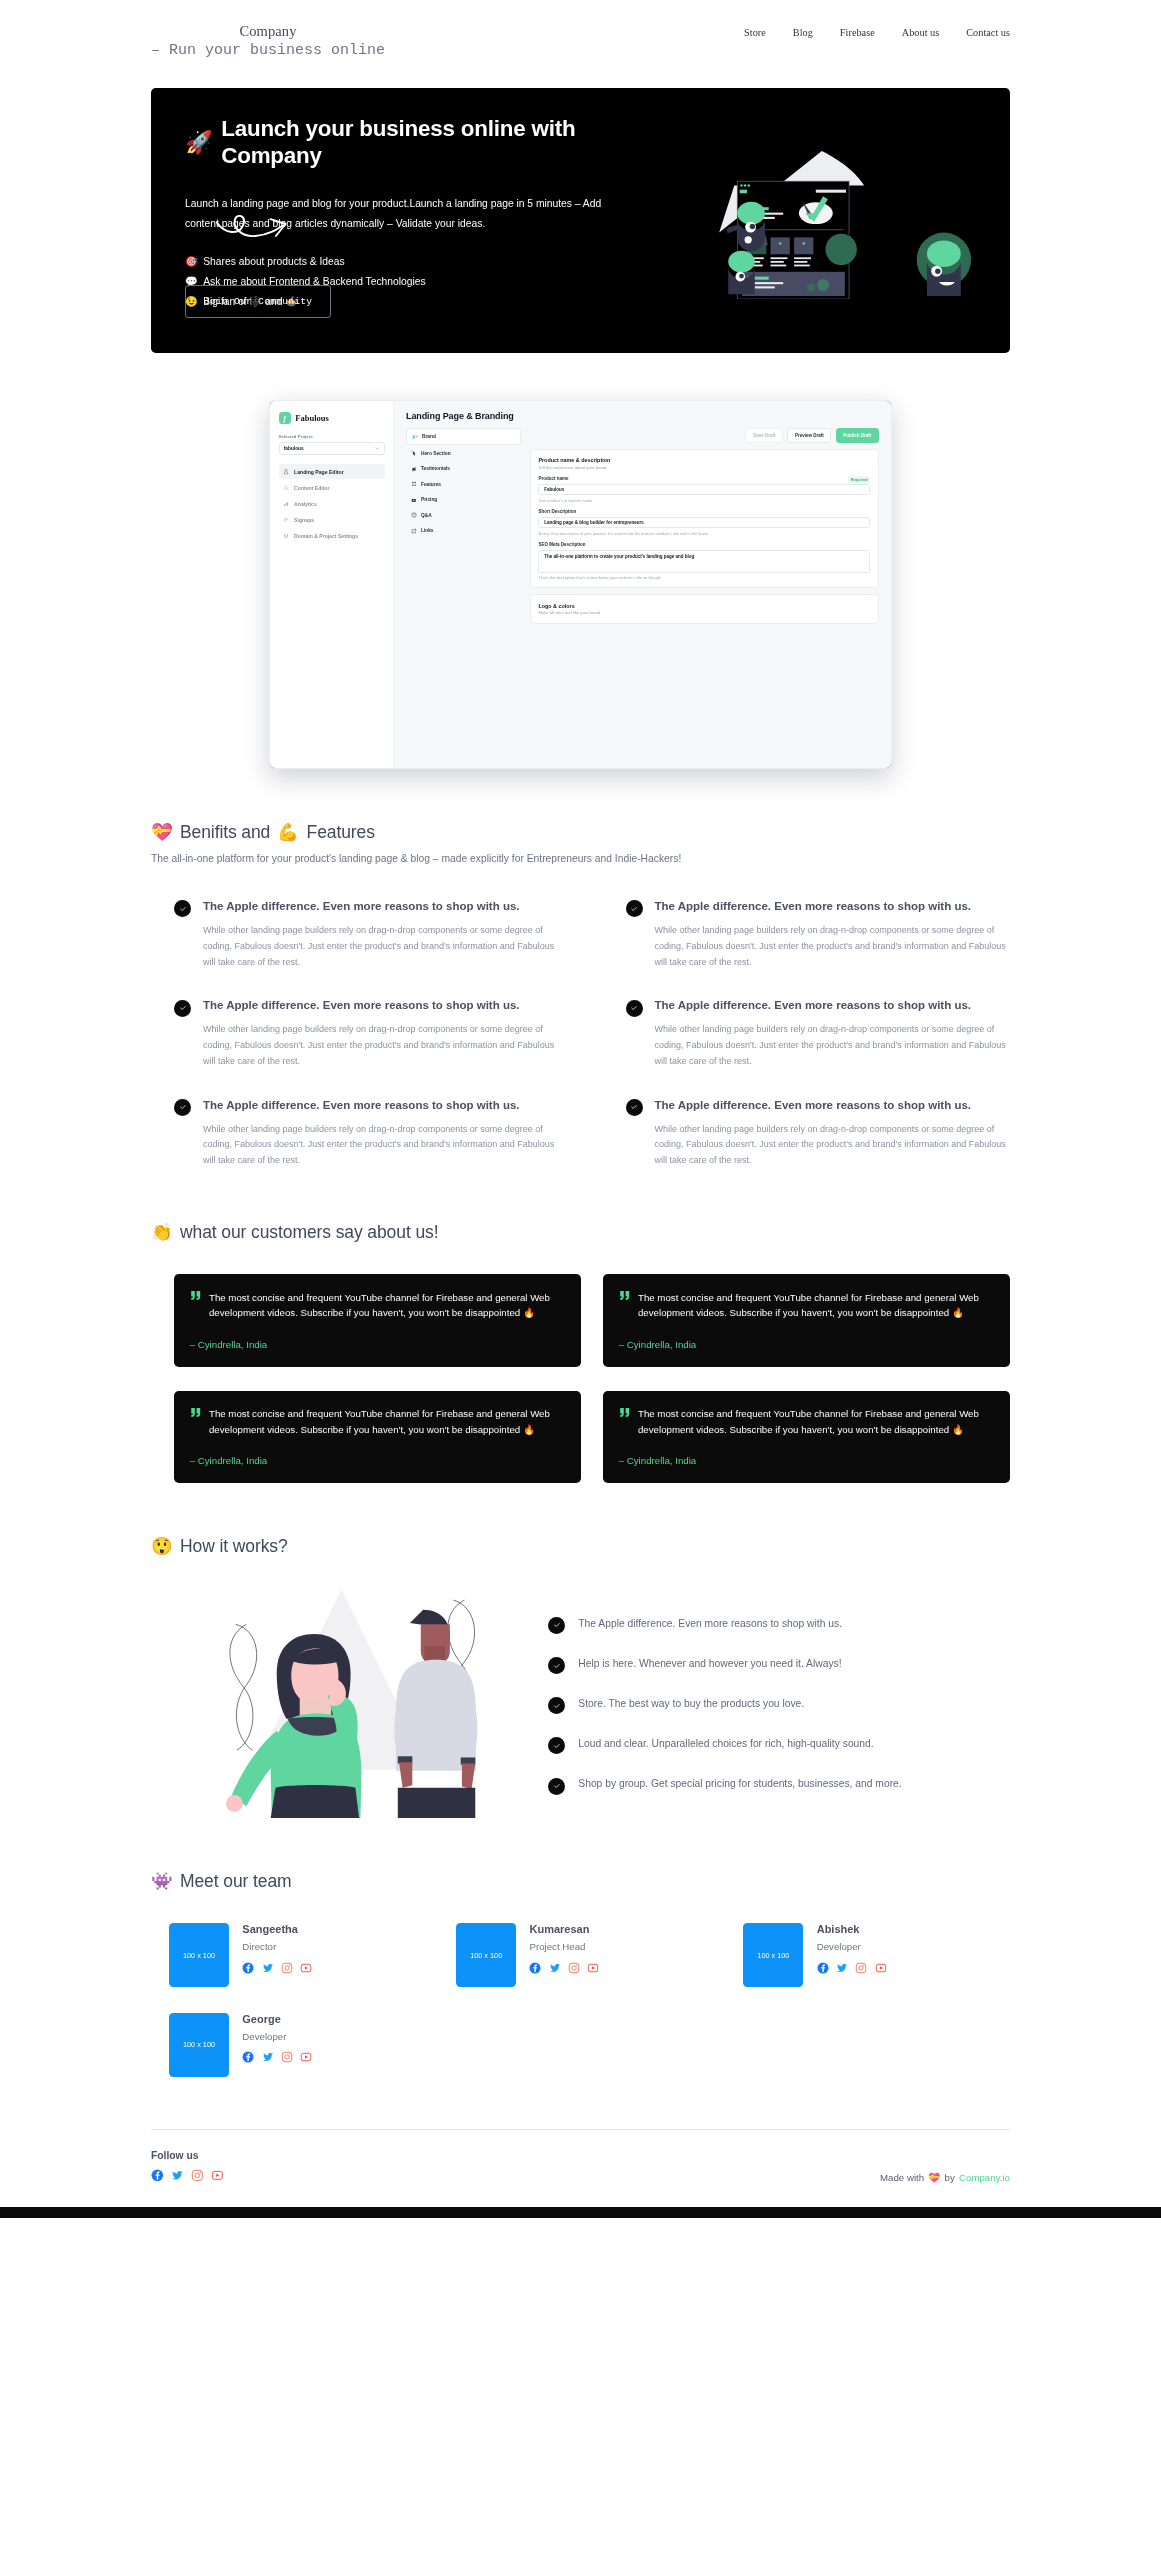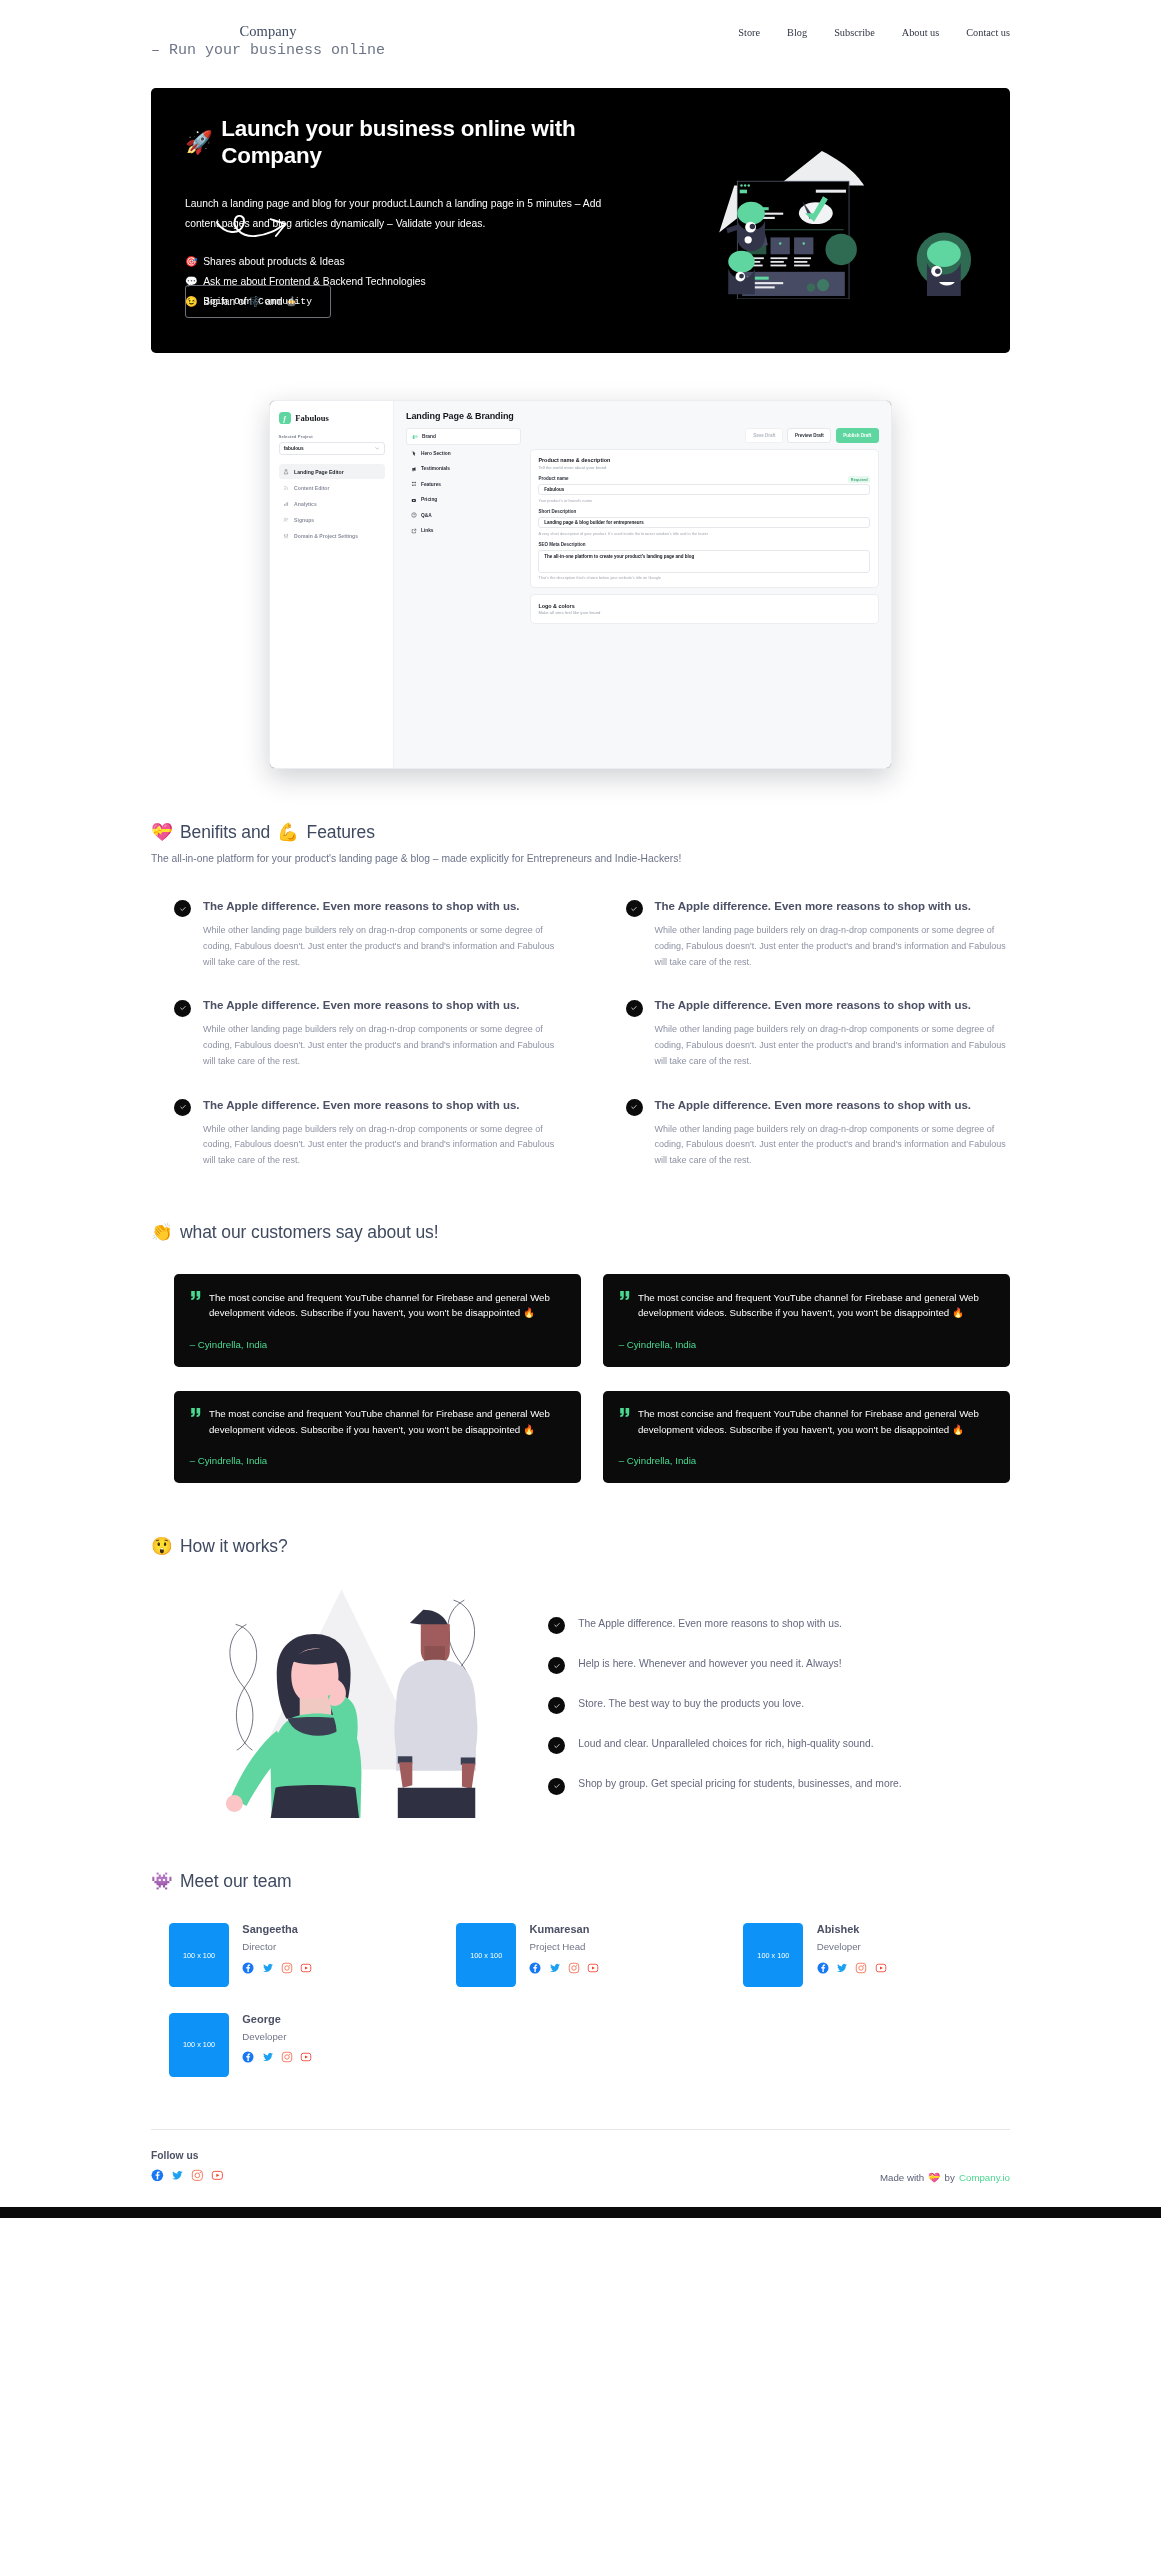--- a/index.html
+++ b/index.html
@@ -171,21 +171,21 @@
   <div class="wrap">
 
     <div class="nav">
       <div>
         <div class="brand-name">Company</div>
         <div class="brand-tag">– Run your business online</div>
       </div>
       <nav class="nav-links">
         <a href="#">Store</a>
         <a href="#">Blog</a>
-        <a href="#">Subscribe</a>
+        <a href="#">Firebase</a>
         <a href="#">About us</a>
         <a href="#">Contact us</a>
       </nav>
     </div>
 
     <section class="hero">
       <div class="hero-inner">
         <h1 class="hero-title">
           <span>🚀</span>
           <span>Launch your business online with Company</span>

